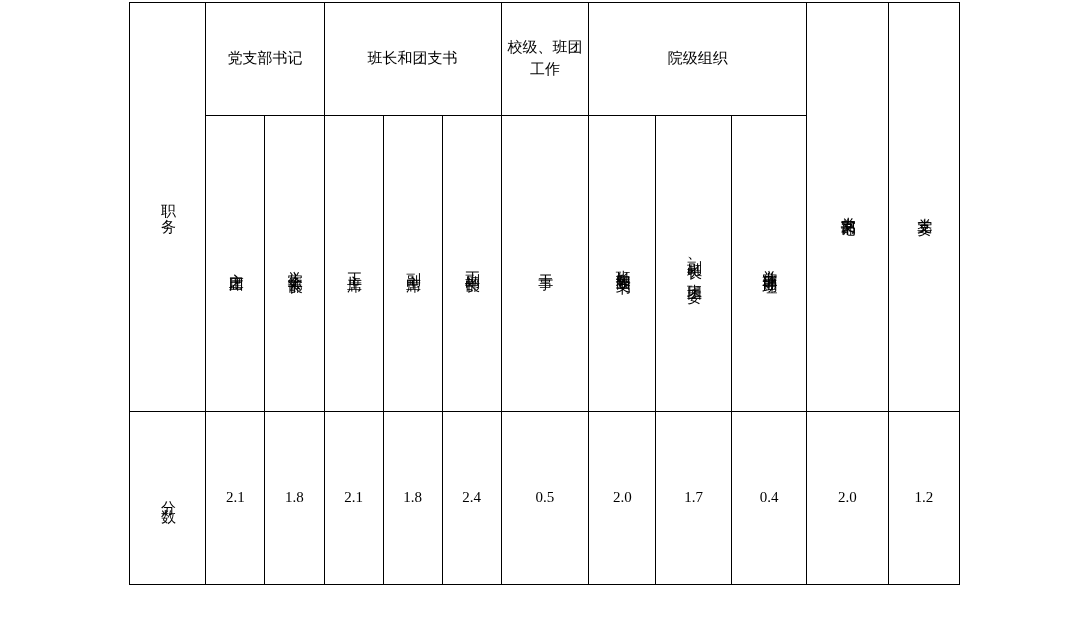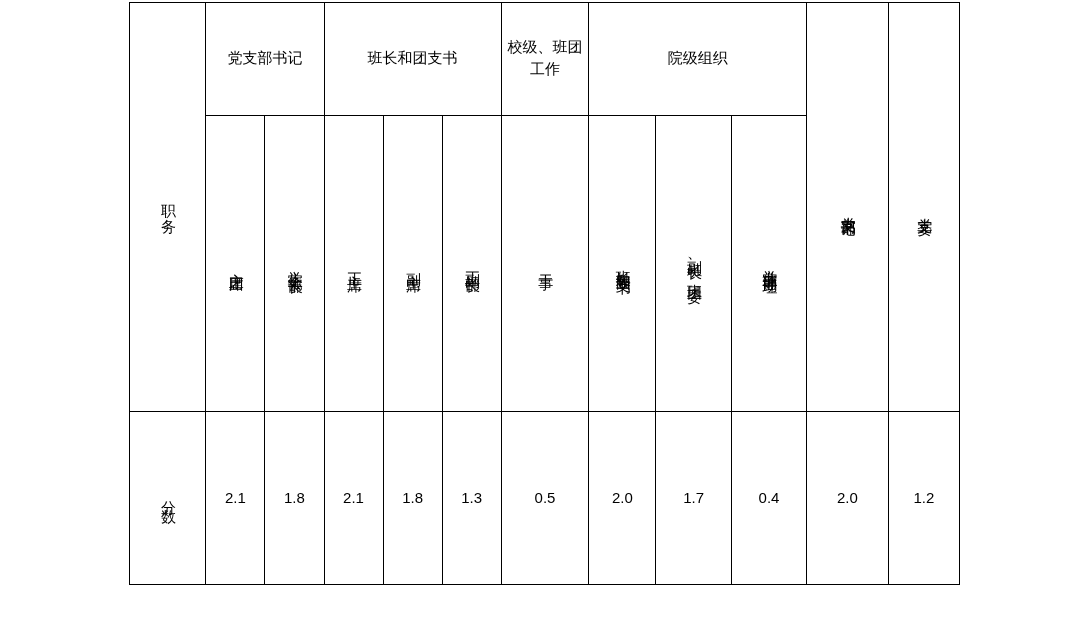--- a/index.html
+++ b/index.html
@@ -52,21 +52,21 @@
     height: 100%;
   }
   .htext {
     display: block;
     padding: 4px 3px;
     font-size: 15px;
     line-height: 1.45;
   }
   .num {
     font-size: 15px;
-    font-family: Liberation Sans, sans-serif;
+    font-family: Liberation Serif, serif;
   }
   
   .r-head1 td { height: 112px; }
   .r-head2 td { height: 295px; }
   .r-score td { height: 172px; }
 
   
   .label-cell .vtext {
     letter-spacing: 14px;
     font-size: 15px;
@@ -179,21 +179,21 @@
     <tr class="r-score">
       <td class="score-label">
         <div class="vwrap">
               <span class="vtext">分数</span>
             </div>
       </td>
       <td class="num">2.1</td>
       <td class="num">1.8</td>
       <td class="num">2.1</td>
       <td class="num">1.8</td>
-      <td class="num">1.3</td>
+      <td class="num">2.4</td>
       <td class="num">0.5</td>
       <td class="num">2.0</td>
       <td class="num">1.7</td>
       <td class="num">0.4</td>
       <td class="num">2.0</td>
       <td class="num">1.2</td>
     </tr>
   </tbody>
     </table>
 </div>

